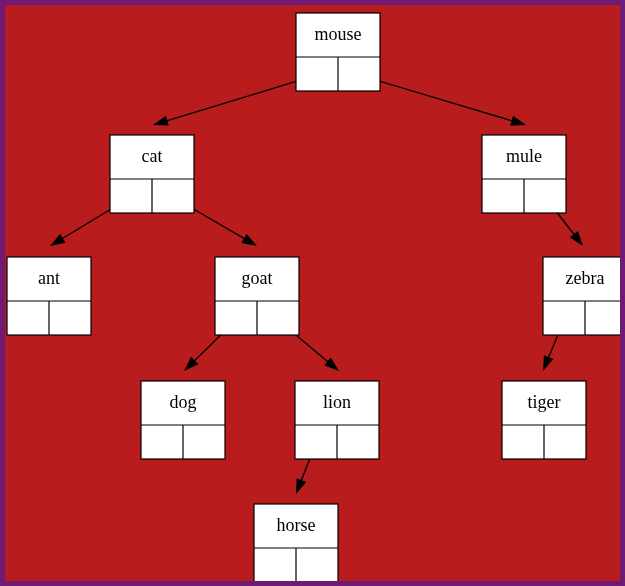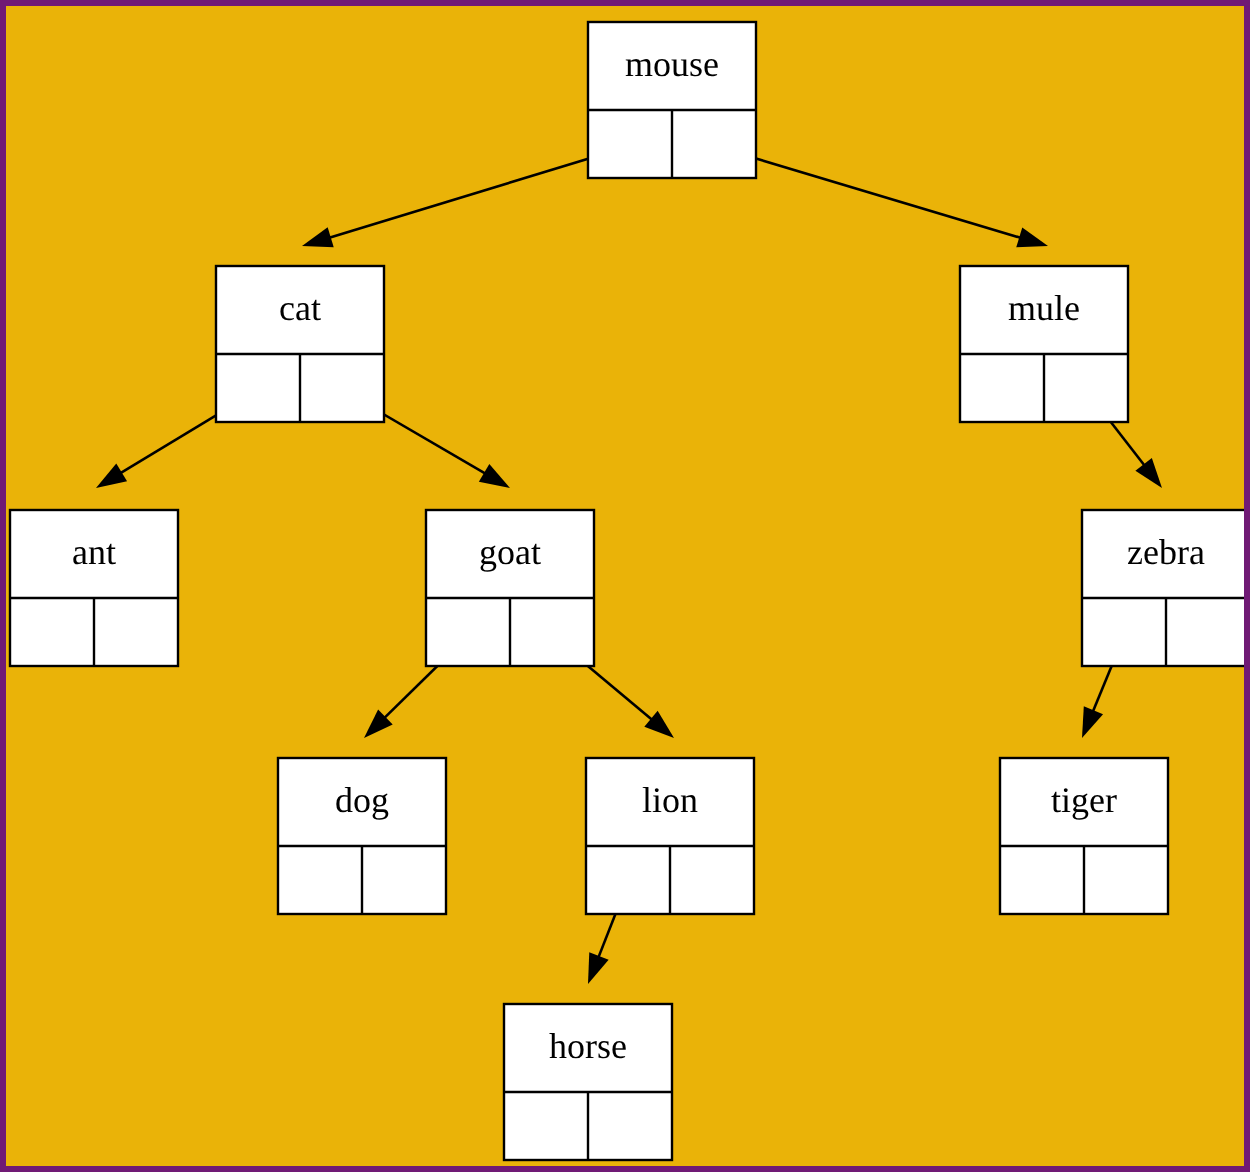--- a/index.html
+++ b/index.html
@@ -7,22 +7,22 @@
     padding: 0;
     background: #ffffff;
   }
   body {
     font-family: "Liberation Serif", "DejaVu Serif", serif;
   }
   #canvas {
     position: relative;
     width: 625px;
     height: 586px;
-    background: #eab308;
-    border: 3px solid #701a75;
+    background: #b91c1c;
+    border: 5px solid #701a75;
     box-sizing: border-box;
     overflow: hidden;
   }
   #tree-svg {
     position: absolute;
     left: 0;
     top: 0;
     width: 625px;
     height: 586px;
     display: block;

